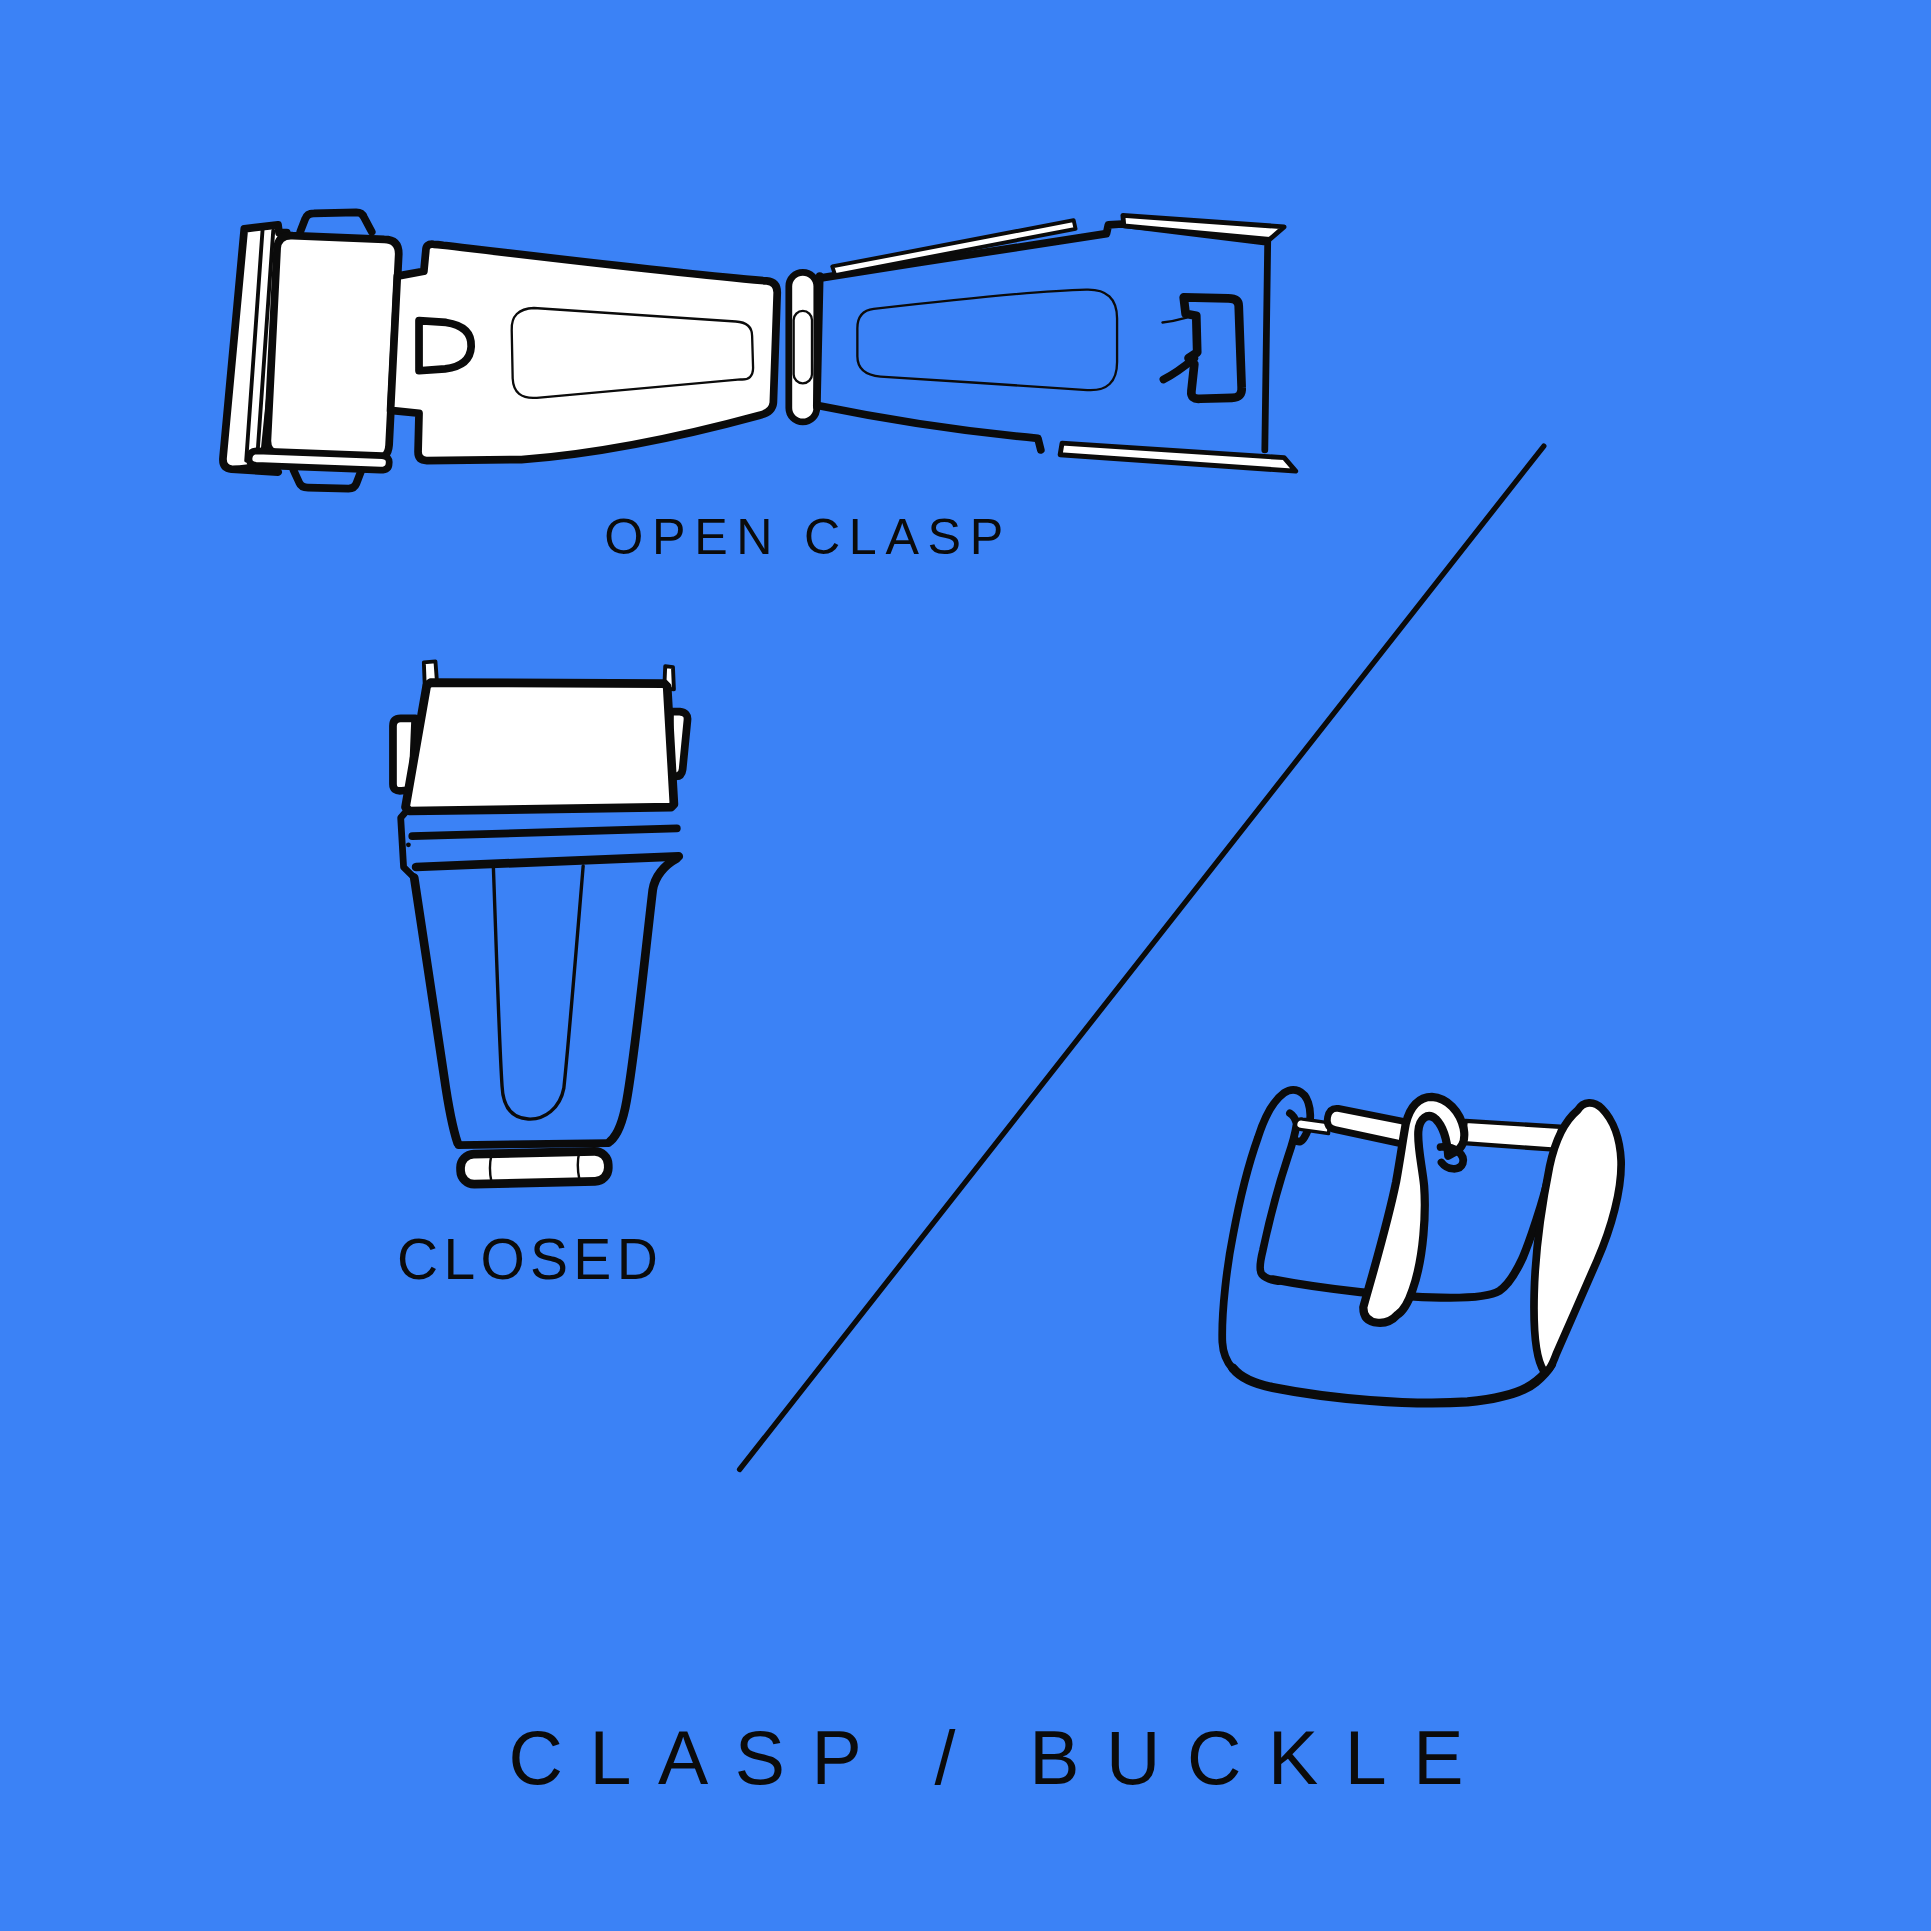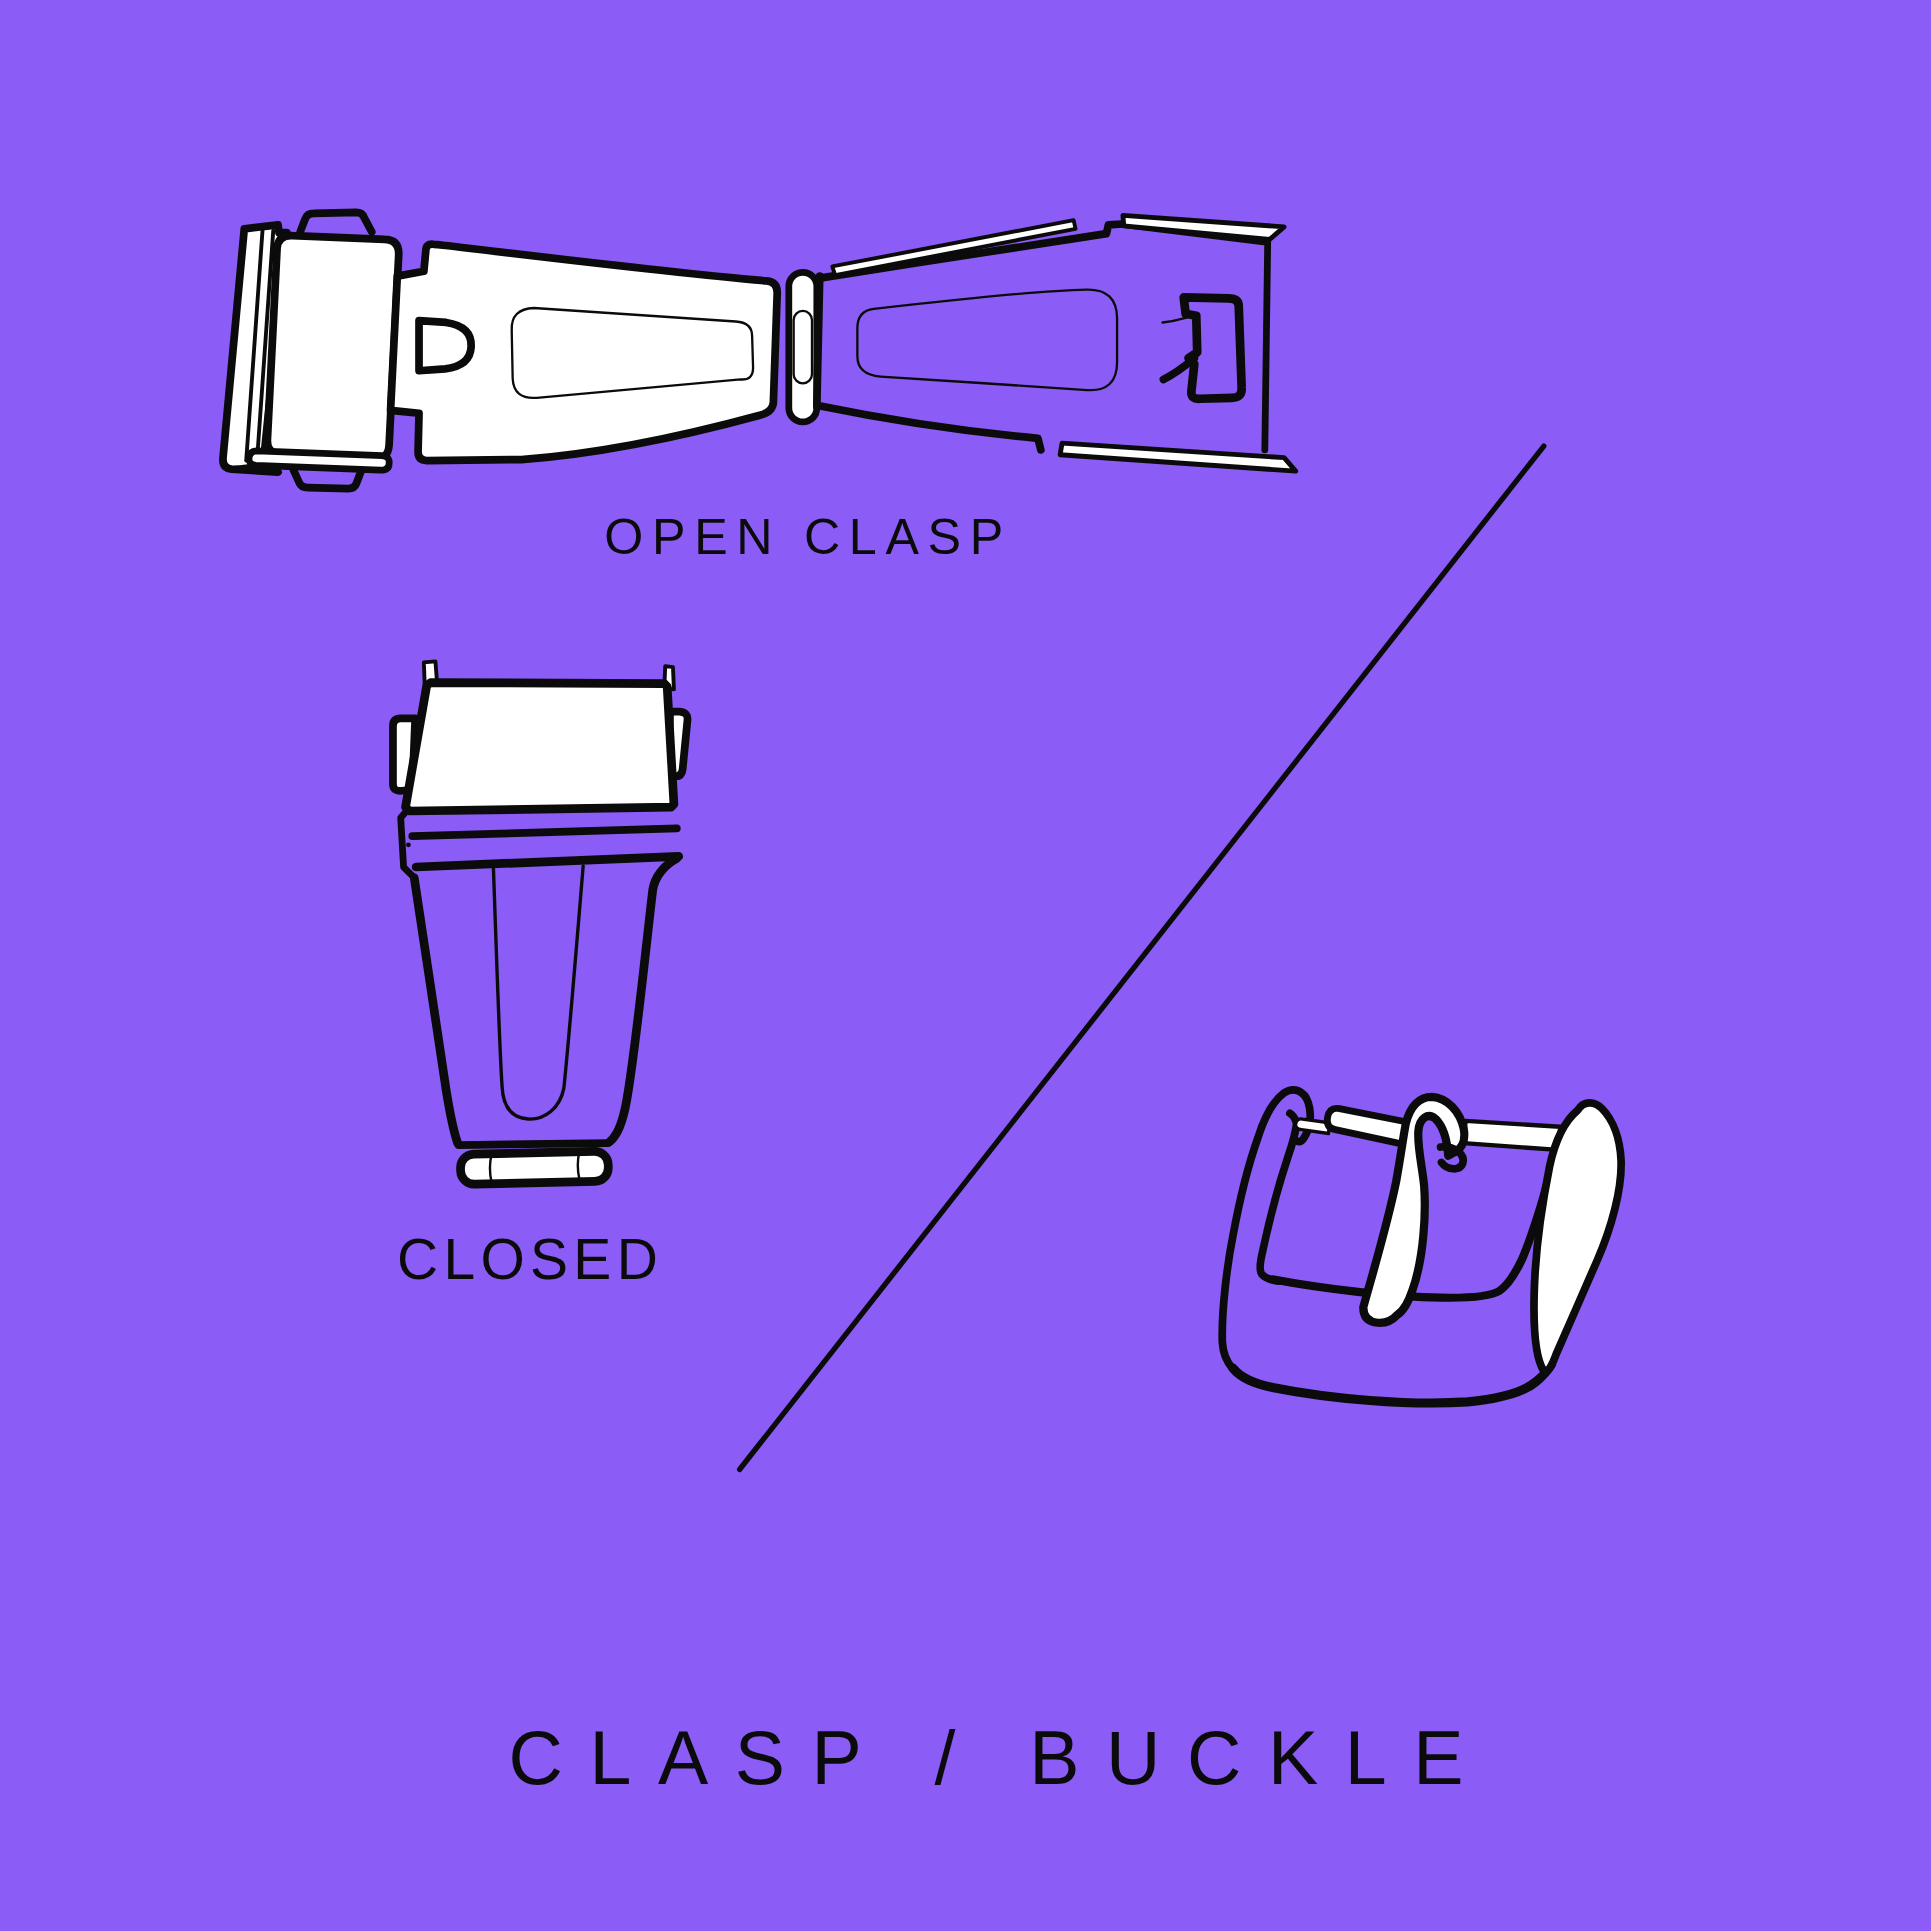--- a/index.html
+++ b/index.html
@@ -1,17 +1,17 @@
 <!DOCTYPE html>
 <html><head>
 <meta charset="utf-8">
 <style>
   html,body{margin:0;padding:0;}
   body{width:1931px;height:1931px;background:#ffffff;overflow:hidden;}
-  .canvas{position:absolute;left:0;top:0;width:1931px;height:1931px;background:#8b5cf6;}
+  .canvas{position:absolute;left:0;top:0;width:1931px;height:1931px;background:#3b82f6;}
   svg{position:absolute;left:0;top:0;}
   .lbl{font-family:"Liberation Sans",sans-serif;fill:#0b0b0b;}
   .lbl-open{font-size:52px;letter-spacing:9px;}
   .lbl-closed{font-size:59px;letter-spacing:5.5px;}
   .lbl-title{font-size:78px;letter-spacing:27.5px;}
   .s{stroke:#0b0b0b;fill:none;stroke-linecap:round;stroke-linejoin:round;}
   .fw{fill:#ffffff;}
 </style>
 </head>
 <body>

